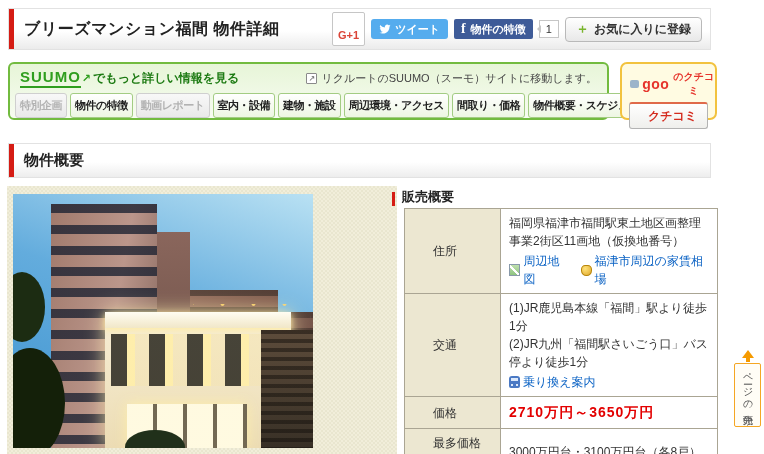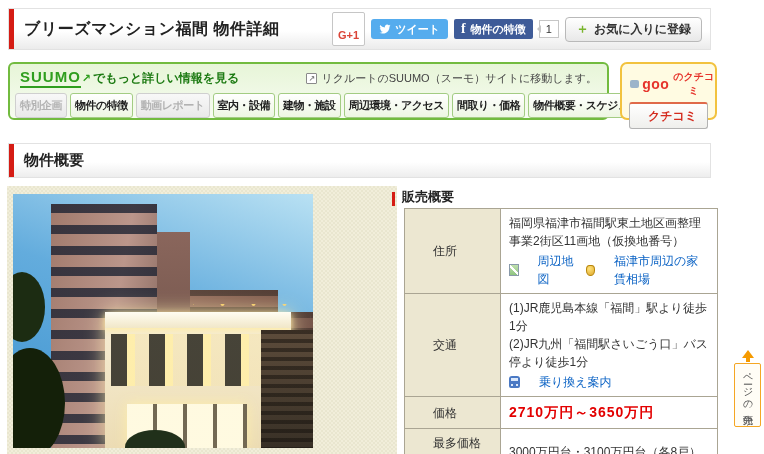--- a/index.html
+++ b/index.html
@@ -126,21 +126,21 @@
     font-size:12px; color:#333; }
   .sales-table th, .sales-table td { border:1px solid #aaa593; padding:5px 8px; vertical-align:middle;
     text-align:left; line-height:1.5; }
   .sales-table th { width:96px; background:#ece7d1; font-weight:normal;padding-left:28px; }
   .sales-table td { background:#fff; }
   .row-address { height:59px; }
   .row-access { height:73px; }
   .row-price { height:30px; }
   .row-range { height:29px; }
   .cell-links { margin-top:2px; display:flex; align-items:center; gap:12px; }
-  a.tlink { color:#0a62c4; text-decoration:none; display:inline-flex; align-items:center; gap:19px; cursor:pointer; }
+  a.tlink { color:#0a62c4; text-decoration:none; display:inline-flex; align-items:center; gap:3px; cursor:pointer; }
   .price-value { font-size:14px; font-weight:bold; color:#e30000; letter-spacing:1px; }
   .map-icon { display:inline-block; width:12px; height:12px; border:1px solid #8899aa;
     background:
       linear-gradient(45deg, transparent 42%, #fff 42% 56%, transparent 56%),
       linear-gradient(#bfe0ae,#8fc480); }
   .money-icon { display:inline-block; width:11px; height:11px; border:1px solid #b8860b;
     border-radius:40% 40% 50% 50%; background:radial-gradient(circle at 35% 30%,#ffe27a,#e0a92c); }
   .train-icon { position:relative; display:inline-block; width:11px; height:12px;
     background:#4a79c4; border-radius:3px 3px 2px 2px; }
   .train-icon::before { content:""; position:absolute; left:2px; top:2px; width:7px; height:3px; background:#dce9fb; }

